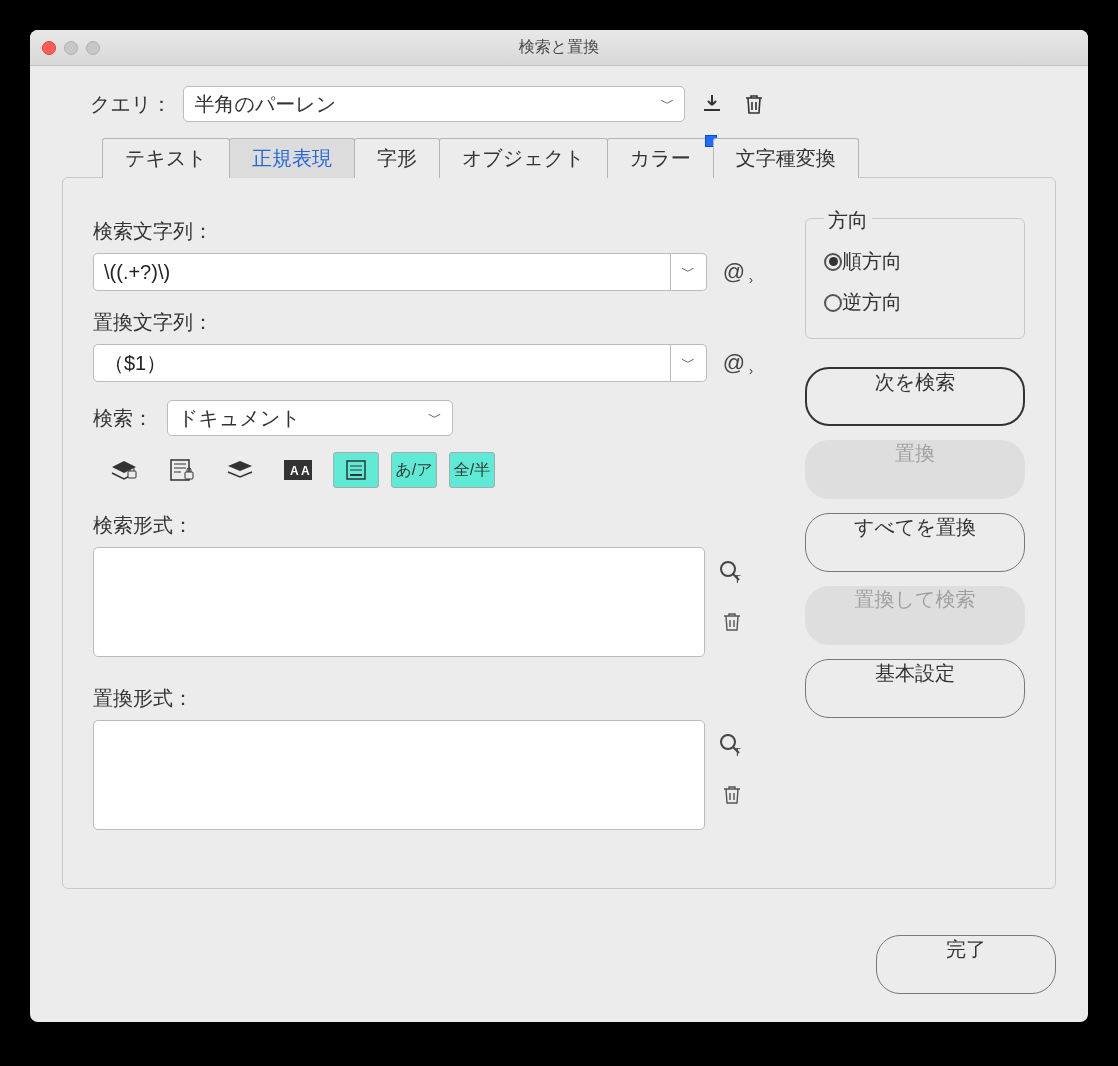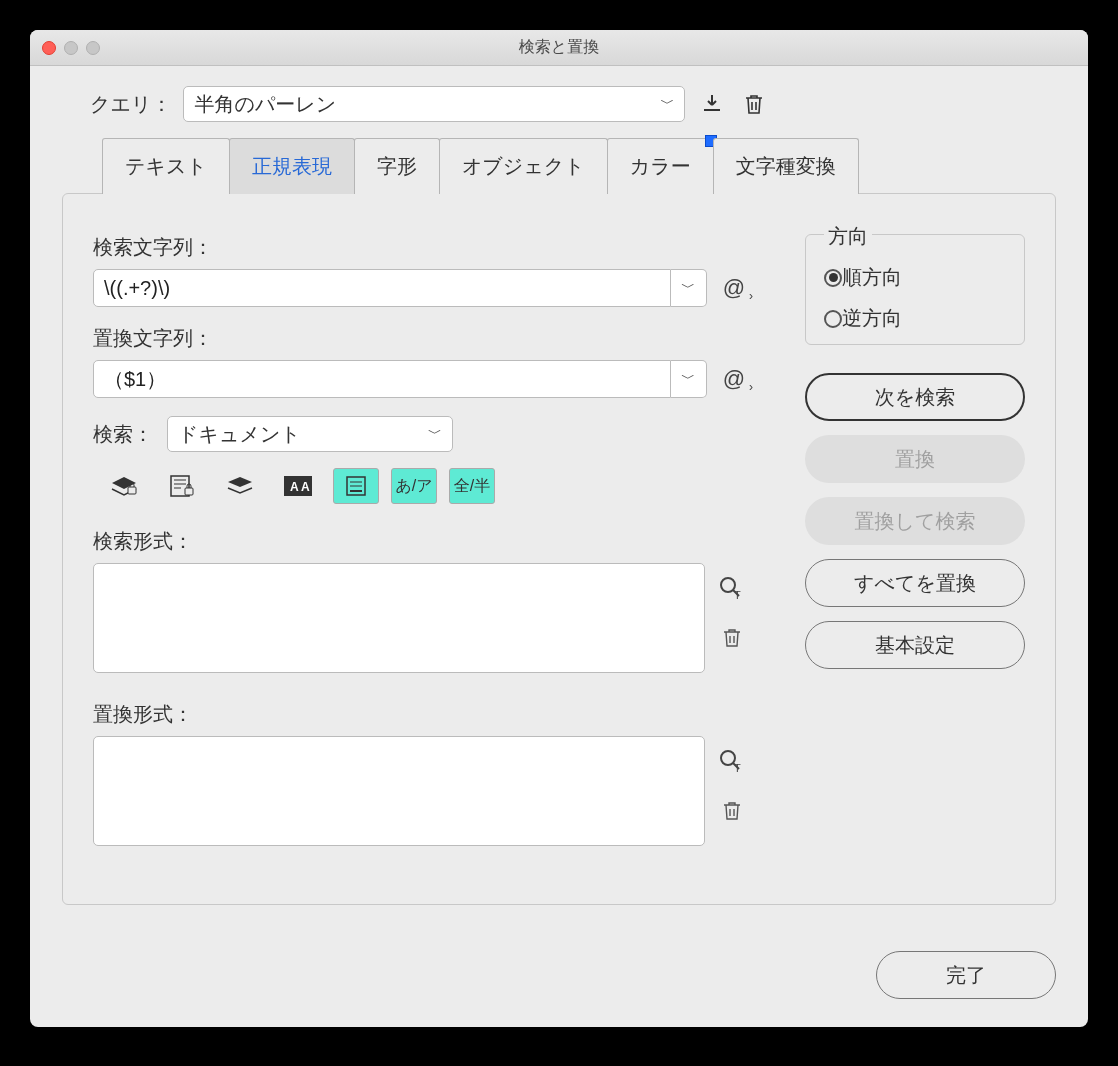--- a/index.html
+++ b/index.html
@@ -75,21 +75,21 @@
       color: #444;
     }
     
     .tabs {
       display: flex;
       margin-left: 40px;
       position: relative;
       z-index: 2;
     }
     .tab {
-      padding: 14px 22px;
+      padding: 6px 22px;
       border: 1px solid #b5b5b5;
       border-bottom: none;
       font-size: 20px;
       color: #333;
       background: #ececec;
       margin-right: -1px;
       border-radius: 3px 3px 0 0;
       position: relative;
     }
     .tab.active {
@@ -219,21 +219,21 @@
       flex-direction: column;
       gap: 24px;
       padding-top: 12px;
       color: #555;
     }
     .side-icn { width: 26px; height: 26px; display:flex; align-items:center; justify-content:center;}
 
     .fieldset {
       border: 1px solid #c8c8c8;
       border-radius: 6px;
-      padding: 18px 18px 12px;
+      padding: 18px 18px 22px;
       margin-bottom: 28px;
     }
     .fs-legend {
       font-size: 20px;
       color: #333;
       margin-top: -30px;
       margin-bottom: 14px;
       background: #ececec;
       width: fit-content;
       padding: 0 4px;
@@ -254,28 +254,28 @@
     }
     .radio.checked::after {
       content: '';
       width: 9px; height: 9px;
       background: #333;
       border-radius: 50%;
     }
 
     .btn {
       width: 100%;
-      height: 48px;
+      height: 59px;
       border-radius: 24px;
       border: 1.5px solid #777;
       background: transparent;
       font-size: 20px;
       color: #333;
       display: flex;
-      align-items: center;
+      align-items: flex-start;
       justify-content: center;
       margin-bottom: 14px;
     }
     .btn.primary {
       border: 2px solid #333;
     }
     .btn.disabled {
       border: none;
       background: #dedede;
       color: #a0a0a0;
@@ -462,25 +462,25 @@
             <span>逆方向</span>
           </div>
         </div>
 
         <div class="btn primary">
             <span>次を検索</span>
           </div>
         <div class="btn disabled">
             <span>置換</span>
           </div>
+        <div class="btn">
+            <span>すべてを置換</span>
+          </div>
         <div class="btn disabled">
             <span>置換して検索</span>
-          </div>
-        <div class="btn">
-            <span>すべてを置換</span>
           </div>
         <div class="btn">
             <span>基本設定</span>
           </div>
       </div>
     </div>
   </div>
 
   <div class="footer">
     <div class="btn">

